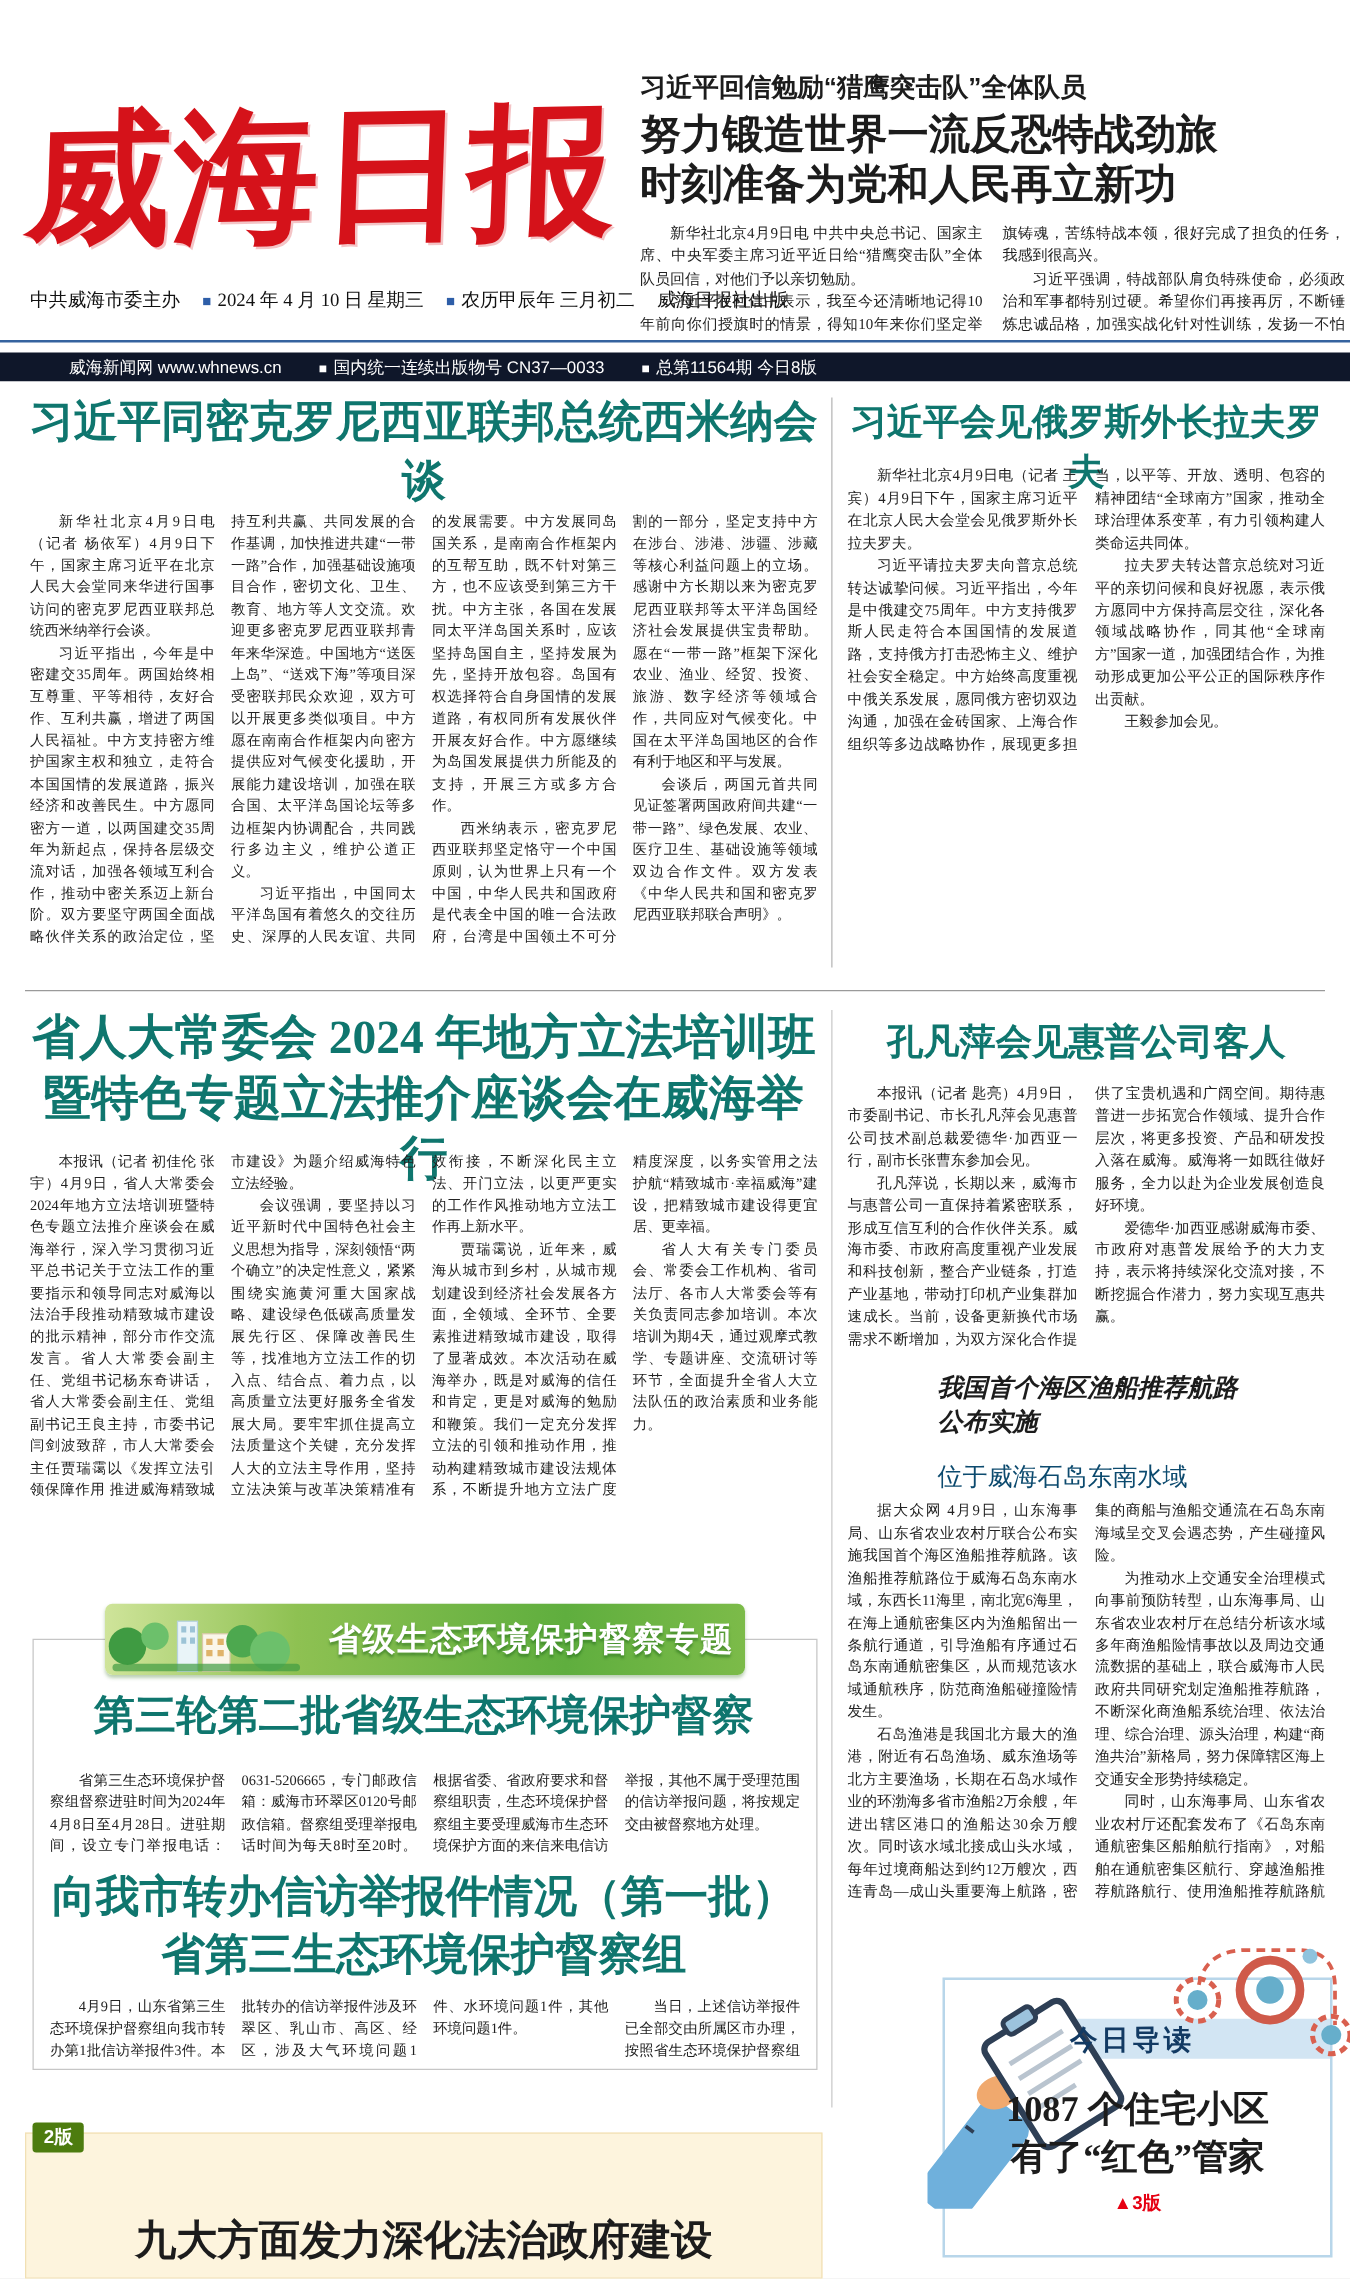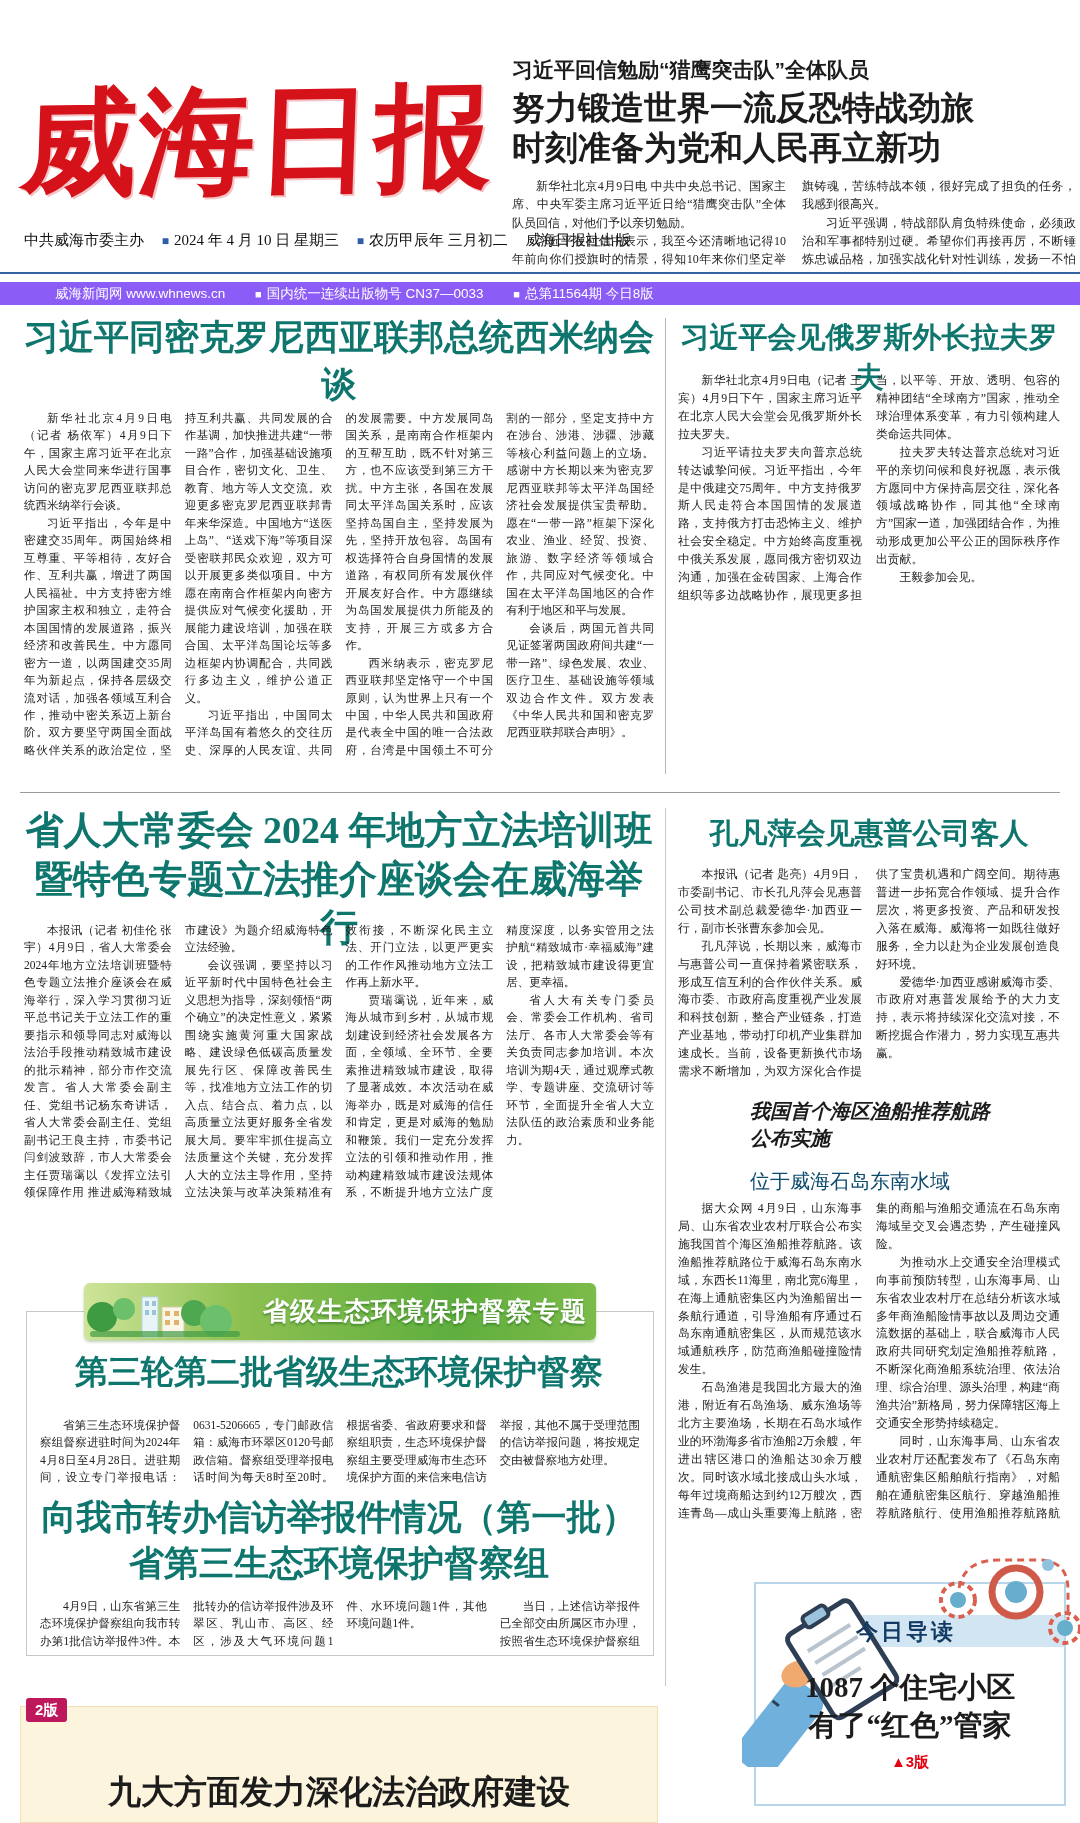--- a/index.html
+++ b/index.html
@@ -20,21 +20,21 @@
     letter-spacing:2px; transform:skewX(-3deg) rotate(-1deg);
     text-shadow:2px 2px 0 rgba(213,18,26,.25);
     white-space:nowrap;
   }
   .info-line { left:24px; top:231px; width:850px; font-size:15px; color:#111; white-space:nowrap; }
   .info-line span { margin-right:14px; }
   .sq::before { content:"■"; color:#2e5ea8; margin-right:5px; font-size:12px; }
 
   .top-rule { left:0; top:272px; width:1080px; border-top:2px solid #35639f; }
   .pub-bar {
-    left:0; top:282px; width:1080px; height:23px; background:#8b5cf6;
+    left:0; top:282px; width:1080px; height:23px; background:#0f172a;
     color:#fff; font-size:13.5px; line-height:23px; padding-left:55px; white-space:nowrap;
   }
   .pub-bar span { margin-right:26px; }
   .wsq::before { content:"■"; color:#fff; margin-right:5px; font-size:11px; }
 
   
   .top-story { left:500px; top:56px; width:564px;margin-left:12px; }
   .kicker { font-size:21px; font-weight:600; }
   .top-headline { font-size:33px; font-weight:bold; line-height:1.2; margin-top:5px; }
   .body { text-align:justify; font-size:11.8px; line-height:1.52; color:#222; overflow:hidden; }
@@ -75,21 +75,21 @@
     text-shadow:0 2px 2px rgba(20,90,20,.45); white-space:nowrap;
   }
   .eco-h1 { left:20px; top:1350px; width:638px; font-size:33px; }
   .eco-body1 { left:40px; top:1417px; width:600px; height:82px; column-count:4; column-gap:13px; font-size:11.5px; }
   .eco-h2 { left:20px; top:1495px; width:638px; font-size:35px; line-height:1.32; }
   .eco-body2 { left:40px; top:1598px; width:600px; height:56px; column-count:4; column-gap:13px; font-size:11.5px; }
 
   
   .bottom-strip { left:20px; top:1706px; width:638px; height:117px; background:#fdf4dd; border:1px solid #f1e0b4; }
   .strip-badge {
-    left:26px; top:1698px; background:#be185d; color:#fff; font-size:15px; font-weight:bold;
+    left:26px; top:1698px; background:#4d7c0f; color:#fff; font-size:15px; font-weight:bold;
     padding:3px 9px; border-radius:3px; line-height:1.2;
   }
   .strip-line1 { left:20px; top:1740px; width:638px; text-align:center; font-size:21px; color:#111; }
   .strip-line2 { left:20px; top:1770px; width:638px; text-align:center; font-size:33px; font-weight:bold; }
 
   
   .guide-box { left:754px; top:1582px; width:312px; height:224px; border:2px solid #b8d6ea; background:#fff; }
   .guide-band { left:834px; top:1615px; width:230px; height:32px; background:#d2e5f3; }
   .guide-label { left:856px; top:1617px; font-size:22px; font-weight:bold; color:#123a63; letter-spacing:3px; }
   .guide-headline { left:754px; width:312px; text-align:center; font-size:29px; font-weight:bold; }

